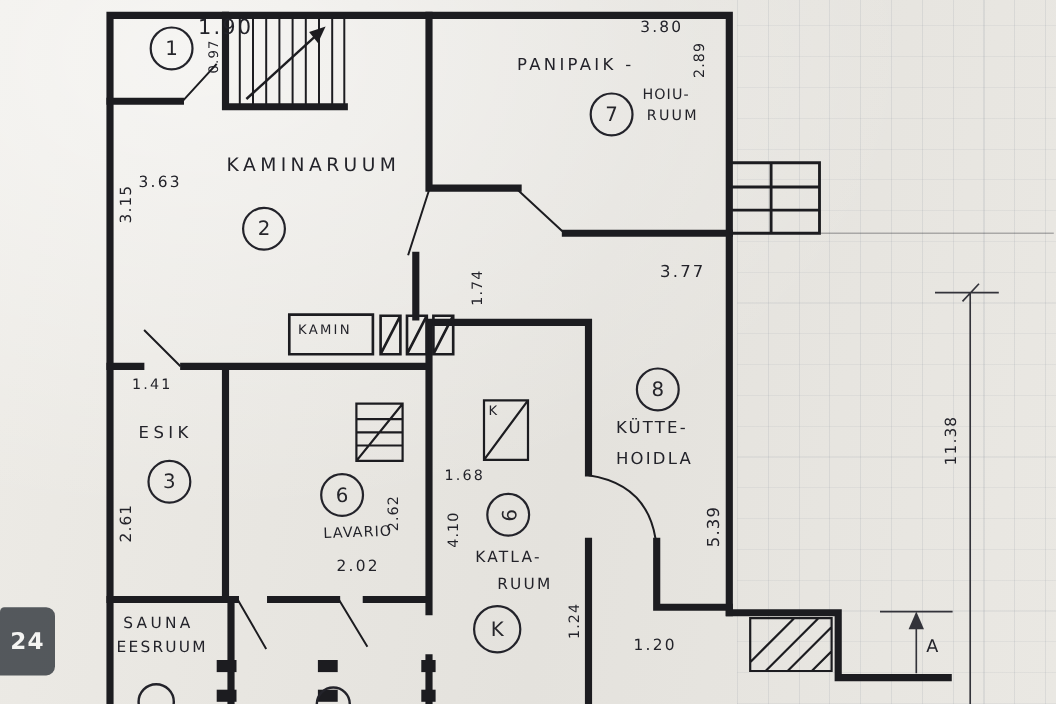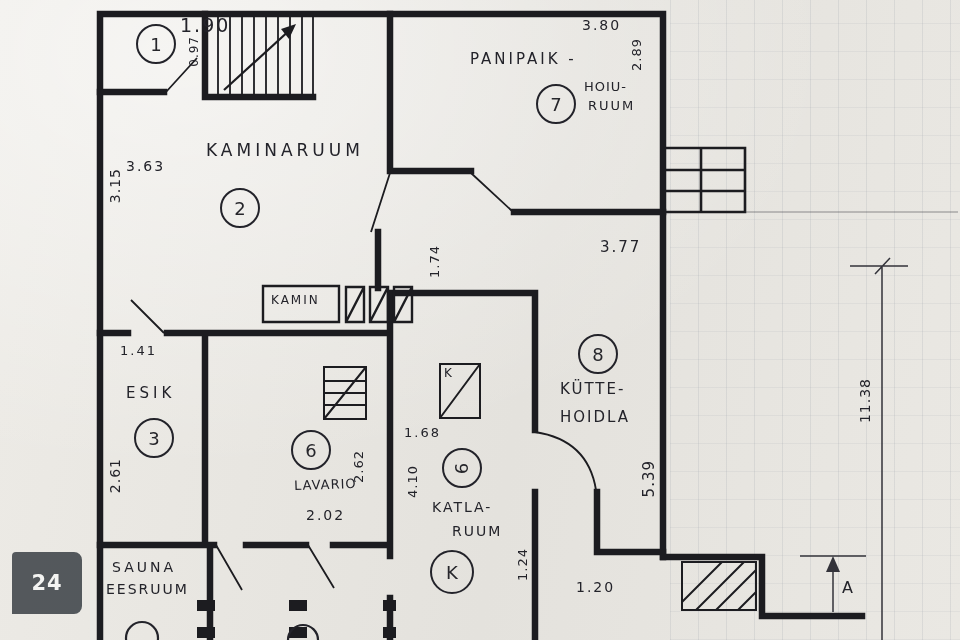--- a/index.html
+++ b/index.html
@@ -23,21 +23,21 @@
   .vdim{
     position:absolute;white-space:nowrap;color:#23232a;letter-spacing:1px;line-height:1;
     writing-mode:vertical-rl;transform:rotate(180deg);
   }
   .circle{
     position:absolute;width:36px;height:36px;border:2.3px solid #23232a;border-radius:50%;
     display:flex;align-items:center;justify-content:center;font-size:18px;letter-spacing:0;
     background:transparent;
   }
   .watermark{
-    position:absolute;left:12px;top:552px;width:70px;height:62px;
+    position:absolute;left:0;top:552px;width:50px;height:62px;
     background:rgba(50,56,62,0.82);border-radius:4px 8px 8px 0;
     display:flex;align-items:center;justify-content:center;
     color:#f4f4f2;font-size:21px;font-weight:bold;letter-spacing:1px;
   }
 </style>
 </head>
 <body>
 
 <div class="page">
 

